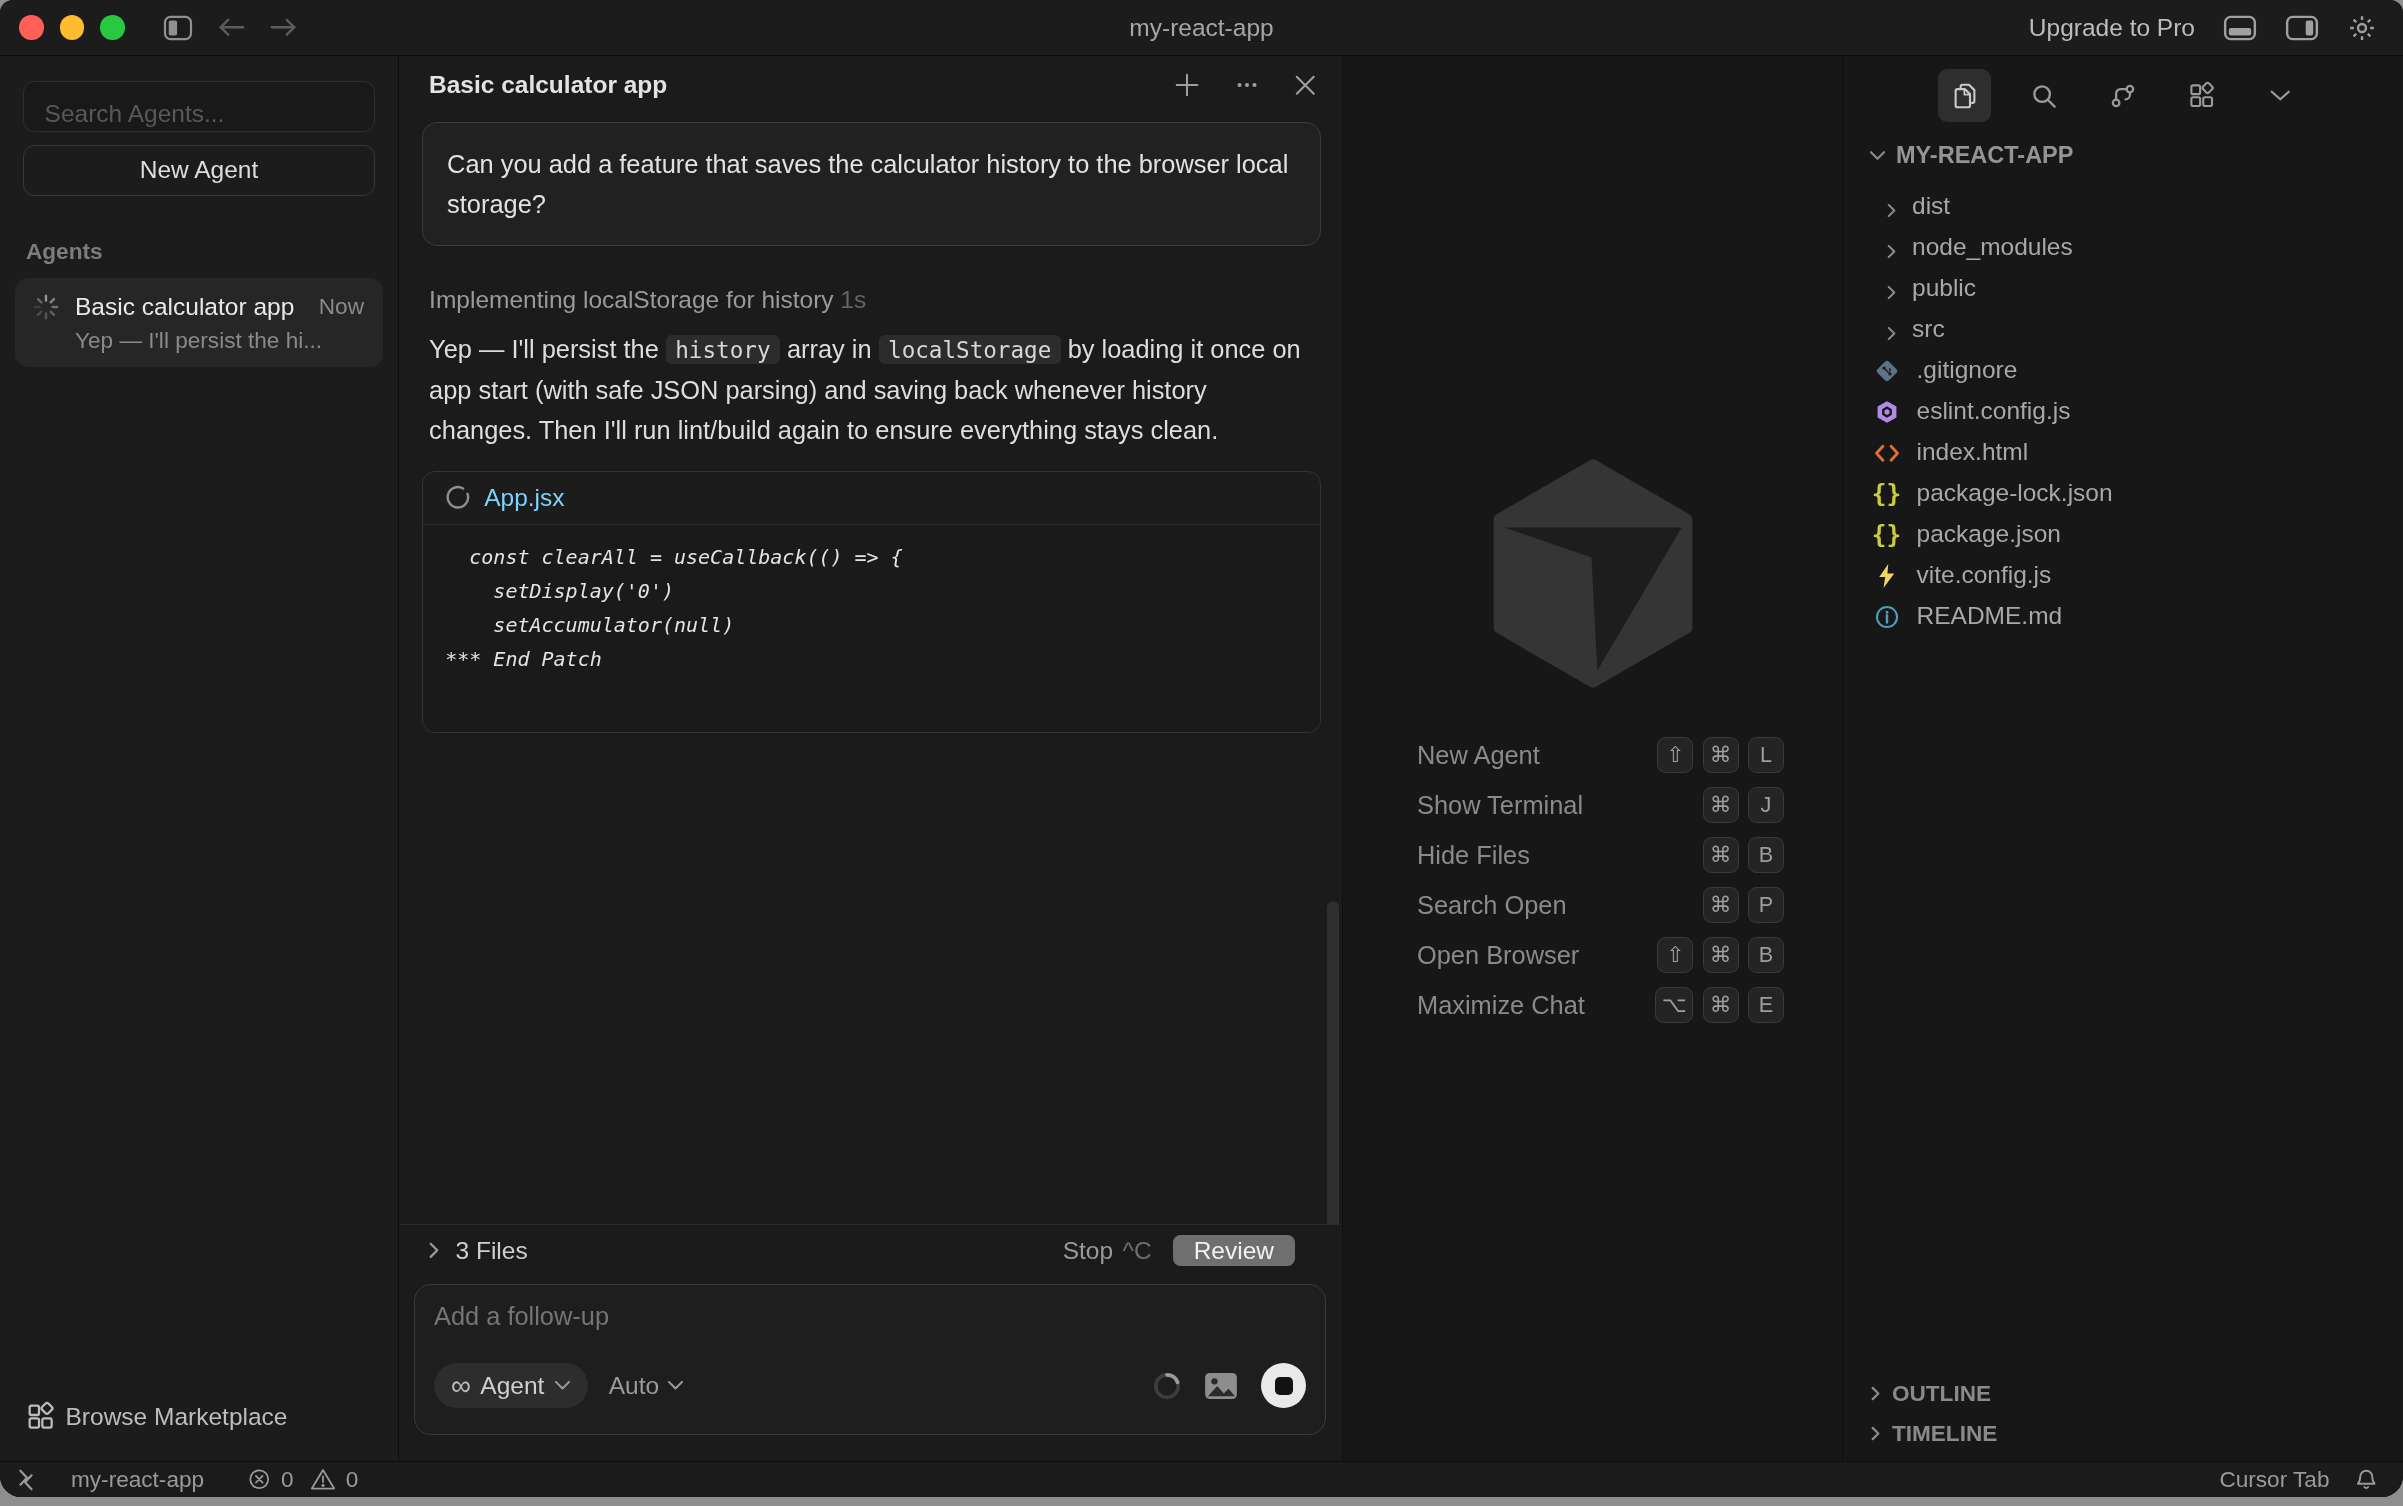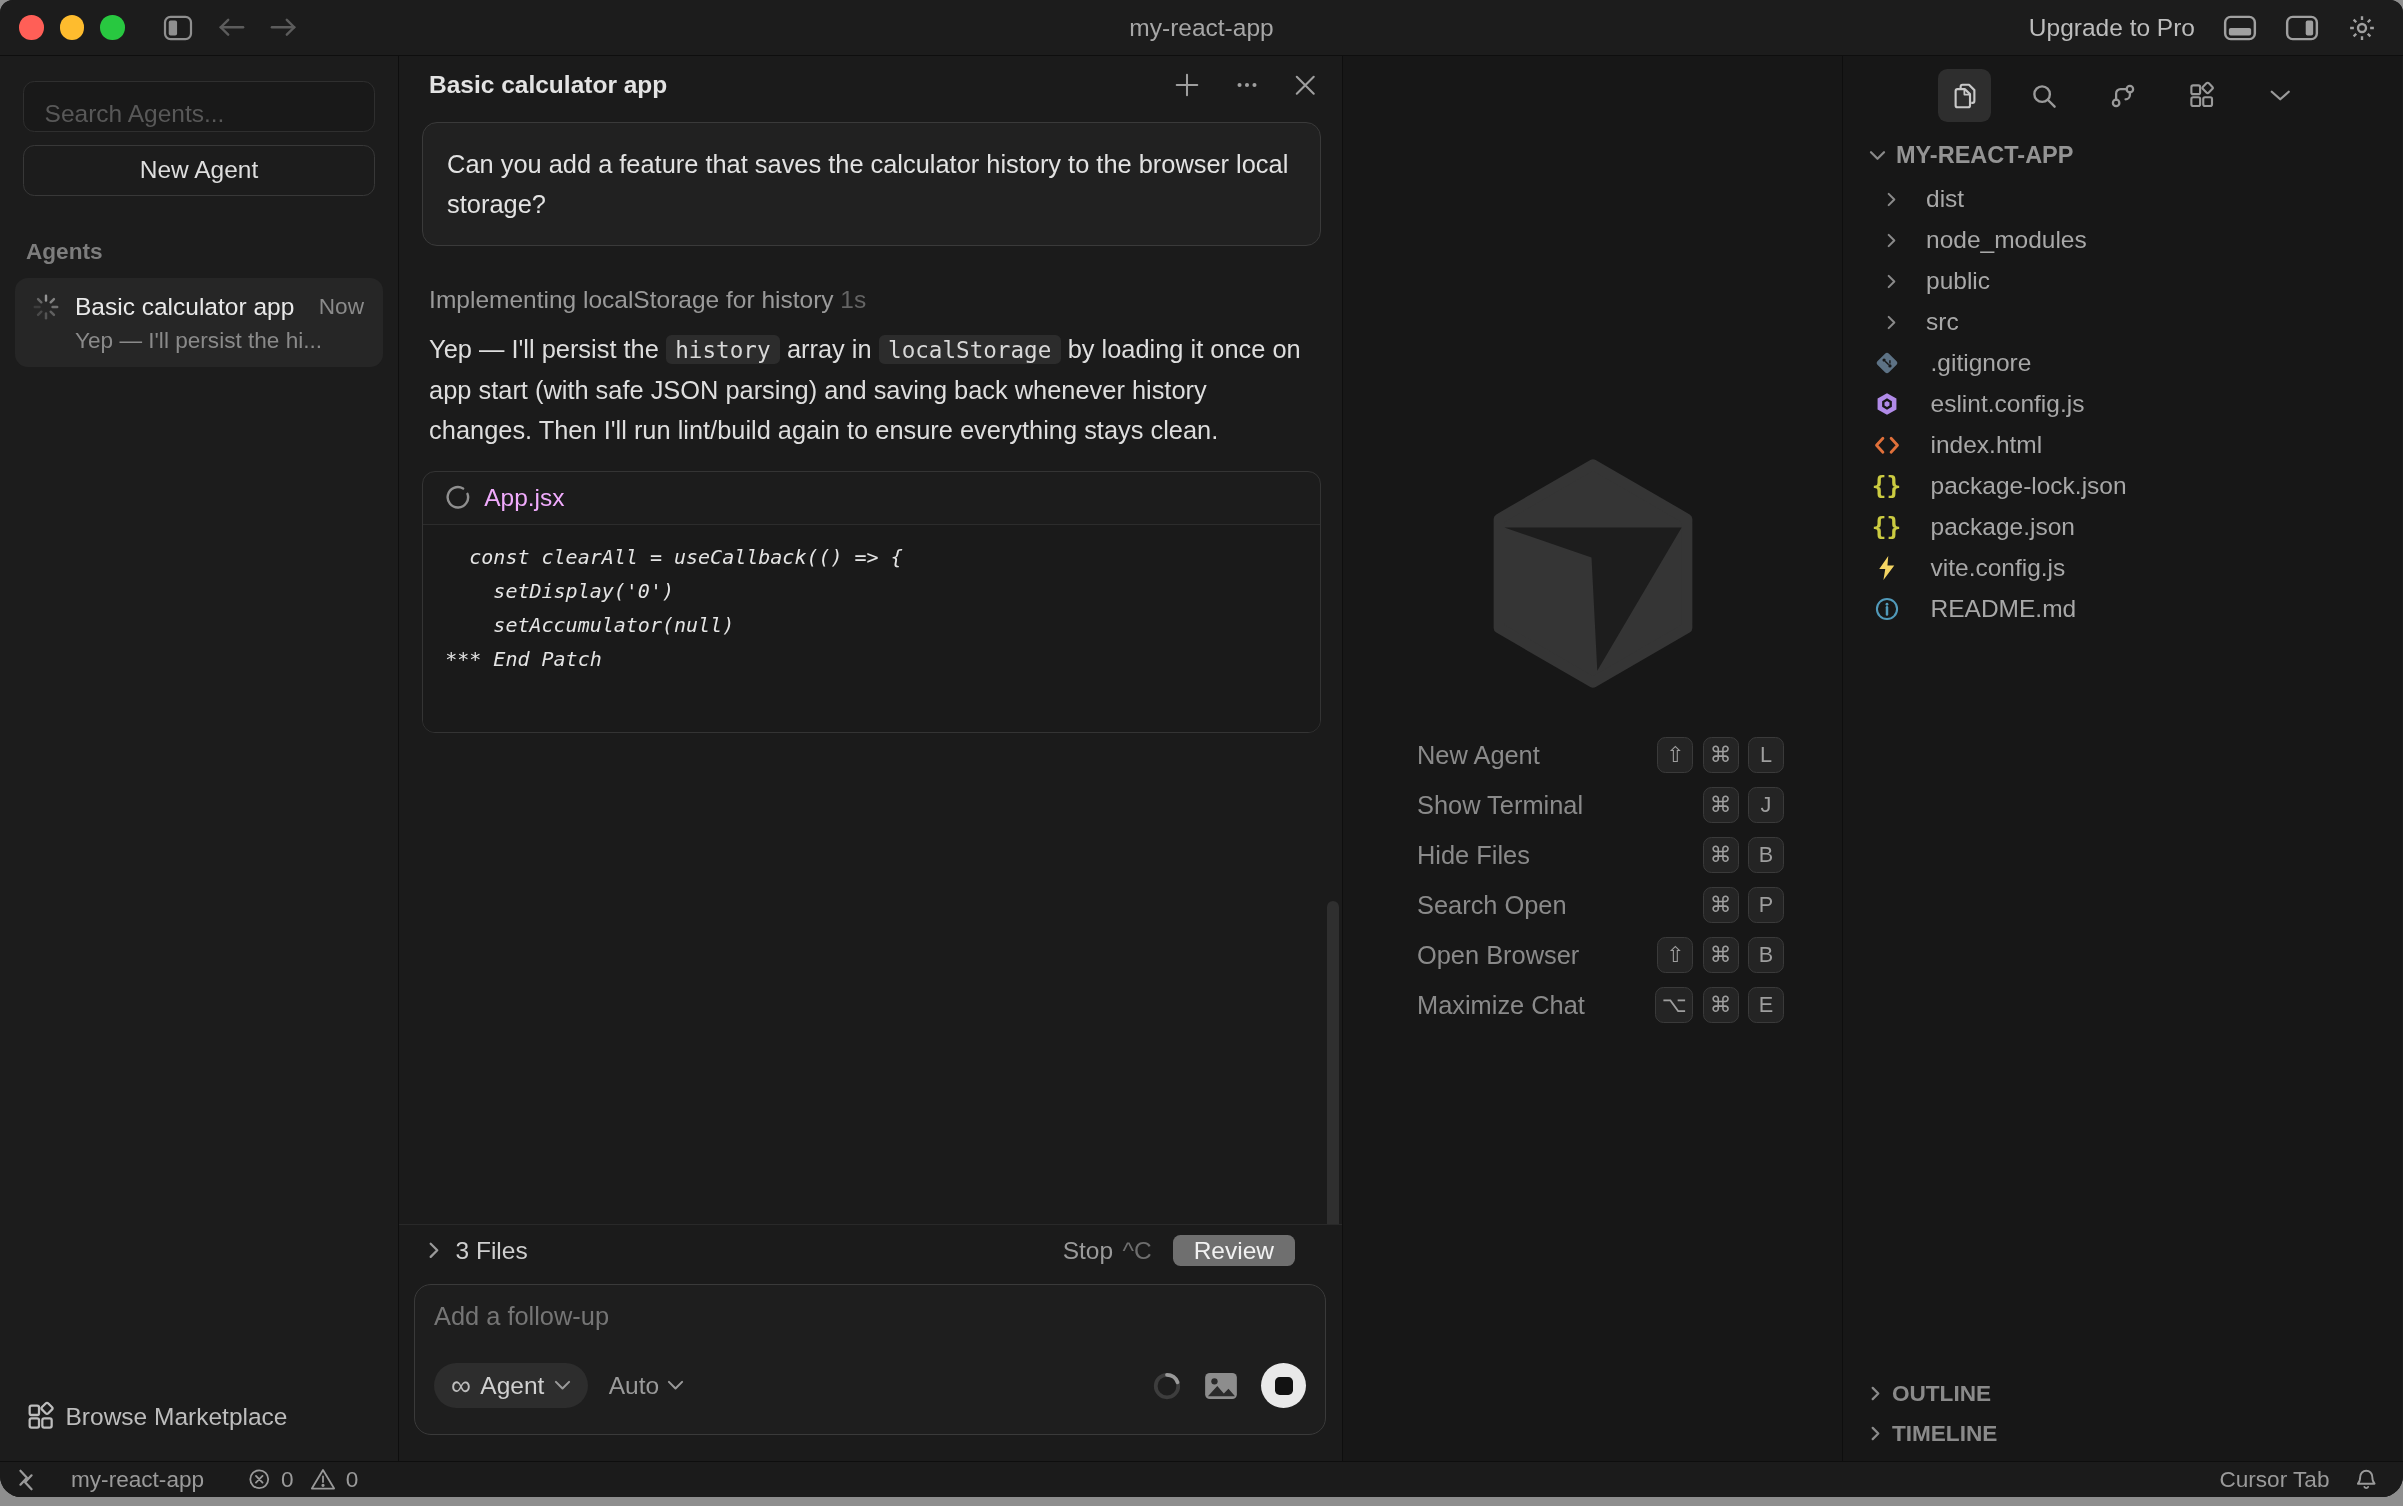--- a/index.html
+++ b/index.html
@@ -55,21 +55,21 @@
   .chat-scroll { flex:1 1 auto; overflow:hidden; position:relative; padding:7.5px 21px 0 22.6px; }
   .user-card { background:#212121; border:1.9px solid #3a3a3a; border-radius:15px; padding:21px 24.5px; }
   .user-card .msg { color:#e2e2e2; font-size:25.4px; line-height:40px; max-width:847px; }
   .step-heading { margin:40px 7.5px 0 7.5px; font-size:24.5px; color:#9a9a9a; }
   .step-heading .dur { color:#646464; }
   .assist-par { margin:15px 7.5px 0 7.5px; color:#dedede; font-size:25.4px; line-height:40px; max-width:895px; }
   .inline-code { font-family:"DejaVu Sans Mono", monospace; font-size:22.6px; background:#2c2c2c;
                  border-radius:5.6px; padding:1.9px 9.4px; color:#d8d8d8; }
   .code-card { margin:21px 0 0 0; border:1.9px solid #343434; border-radius:13px; background:#1c1c1c; overflow:hidden; }
   .code-card-header { height:53px; display:flex; align-items:center; padding:0 22.6px; border-bottom:1.9px solid #2c2c2c; }
-  .code-card-header .fname { color:#f0abfc; font-size:24.5px; margin-left:13px; }
+  .code-card-header .fname { color:#7dd3fc; font-size:24.5px; margin-left:13px; }
   .code-body { padding:15px 22.6px 56px 22.6px; background:#1a1a1a; }
   .code-body .cl { font-family:"DejaVu Sans Mono", monospace; font-size:20px; line-height:34px;
                    color:#e4e4e4; white-space:pre;font-style:italic; }
   .chat-vscroll { position:absolute; right:2.8px; top:787px; width:12.2px; height:367px; background:#2f2f2f; border-radius:6.6px; }
 
   .chat-bottom { flex:0 0 auto; }
   .files-row { border-top:1.9px solid #292929; height:53px; display:flex; align-items:center; padding:0 47px 0 24.5px; }
   .files-row .chev { color:#9a9a9a; margin-right:13px; display:flex; }
   .files-label { color:#cfcfcf; font-size:24.5px; flex:1; }
   .stop-label { color:#9a9a9a; font-size:24.5px; margin-right:9.4px; }
@@ -104,21 +104,21 @@
   
   .explorer { width:559px; flex:0 0 559px; background:#171717; display:flex; flex-direction:column; }
   .exp-toolbar { height:79px; flex:0 0 79px; display:flex; align-items:center; justify-content:center; gap:26px; }
   .tool-btn { width:53px; height:53px; border-radius:9.4px; display:flex; align-items:center; justify-content:center;
               color:#9a9a9a; cursor:pointer; }
   .tool-btn.active { background:#2e2e2e; color:#c9c9c9; }
   .root-row { height:40px; display:flex; align-items:center; padding-left:24.5px; color:#949494;
               font-weight:700; font-size:23.5px; cursor:pointer; }
   .root-row .chev { margin-right:9.4px; display:flex; color:#8a8a8a; }
   .tree { flex:1 1 auto; overflow:hidden; padding-top:3.8px; }
-  .tree-row { height:41px; display:flex; align-items:center; padding-left:41px; cursor:pointer;gap:14px; }
+  .tree-row { height:41px; display:flex; align-items:flex-end; padding-left:41px; cursor:pointer; }
   .tree-row .chev { display:flex; color:#8a8a8a; margin-right:13px; }
   .tree-row .file-icon { width:30px; display:flex; justify-content:center; margin-right:15px; margin-left:-7.5px; }
   .tree-row .name { color:#a8a8a8; font-size:24.5px; }
   .brace-icon { font-family:"DejaVu Sans Mono", monospace; font-weight:700; font-size:24.5px; line-height:1; }
   .exp-sections { flex:0 0 auto; padding-bottom:7.5px; }
   .section-row { height:40px; display:flex; align-items:center; padding-left:24.5px; color:#8a8a8a;
                  font-weight:700; font-size:22.6px; cursor:pointer; }
   .section-row .chev { margin-right:9.4px; display:flex; }
 
   

